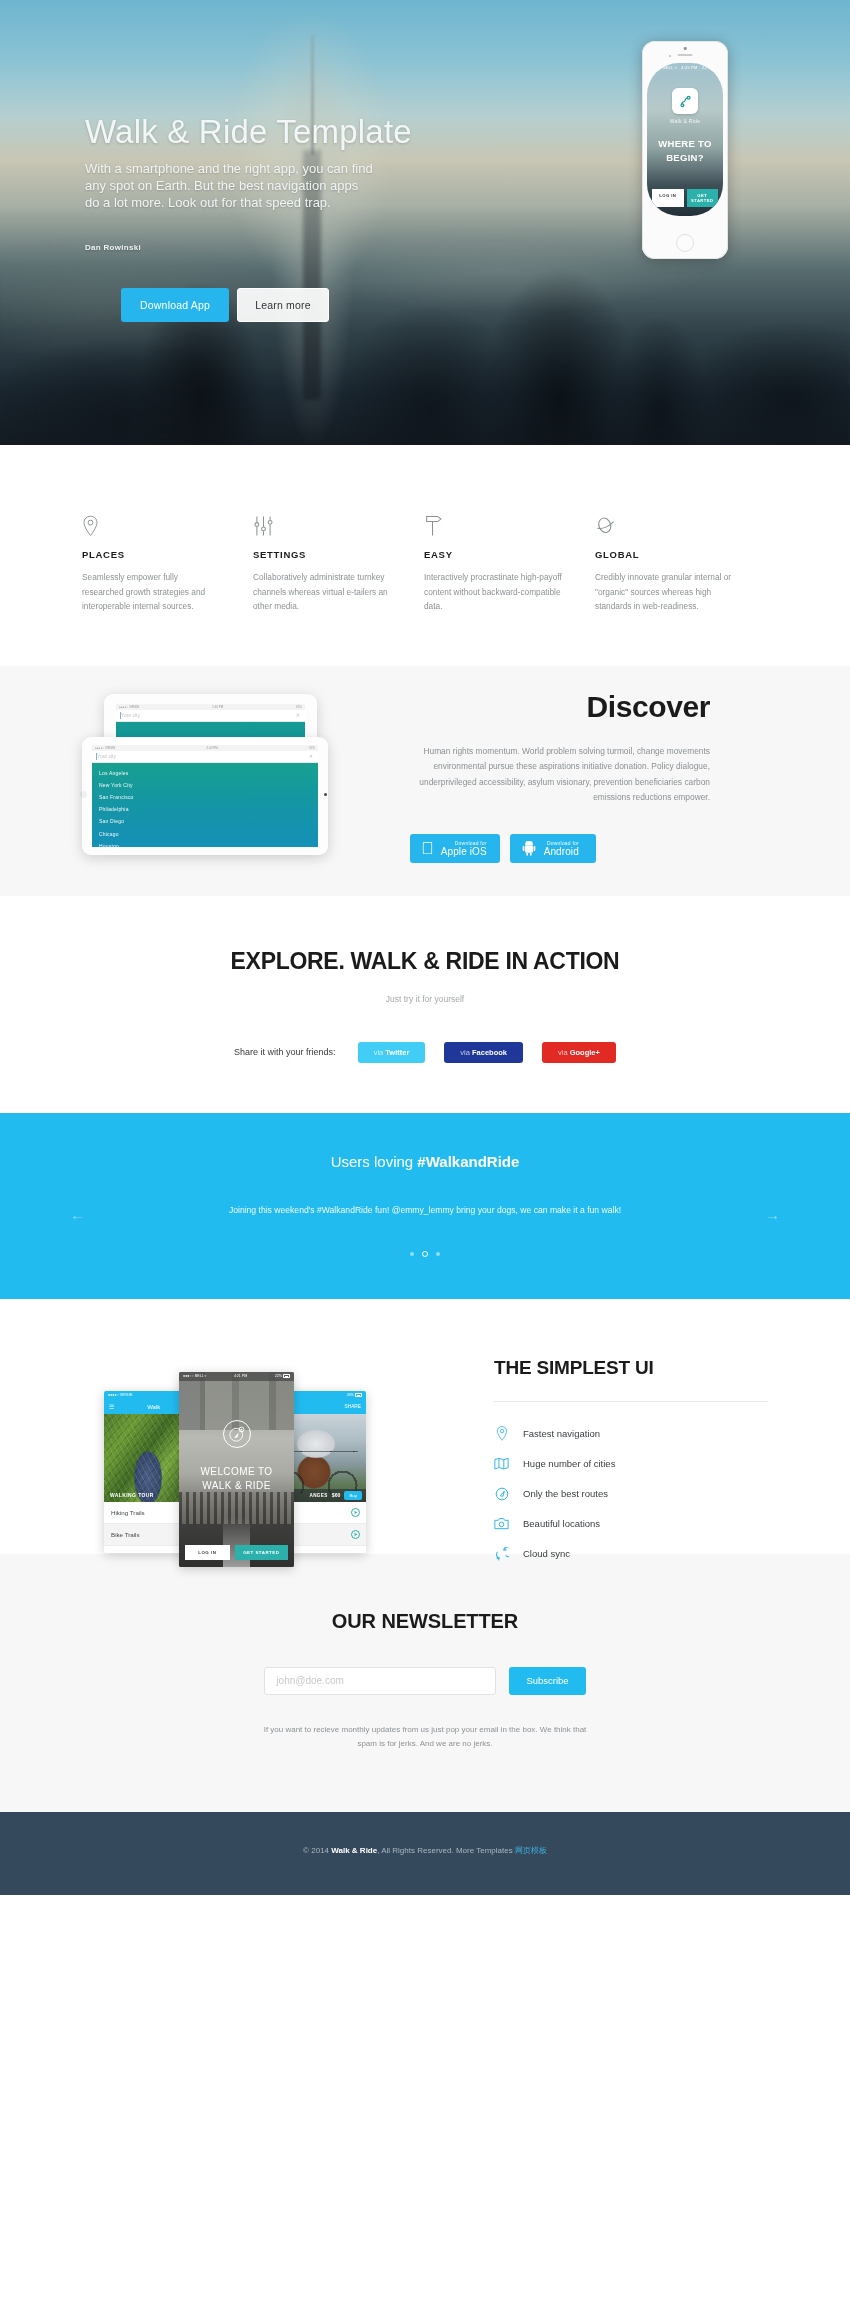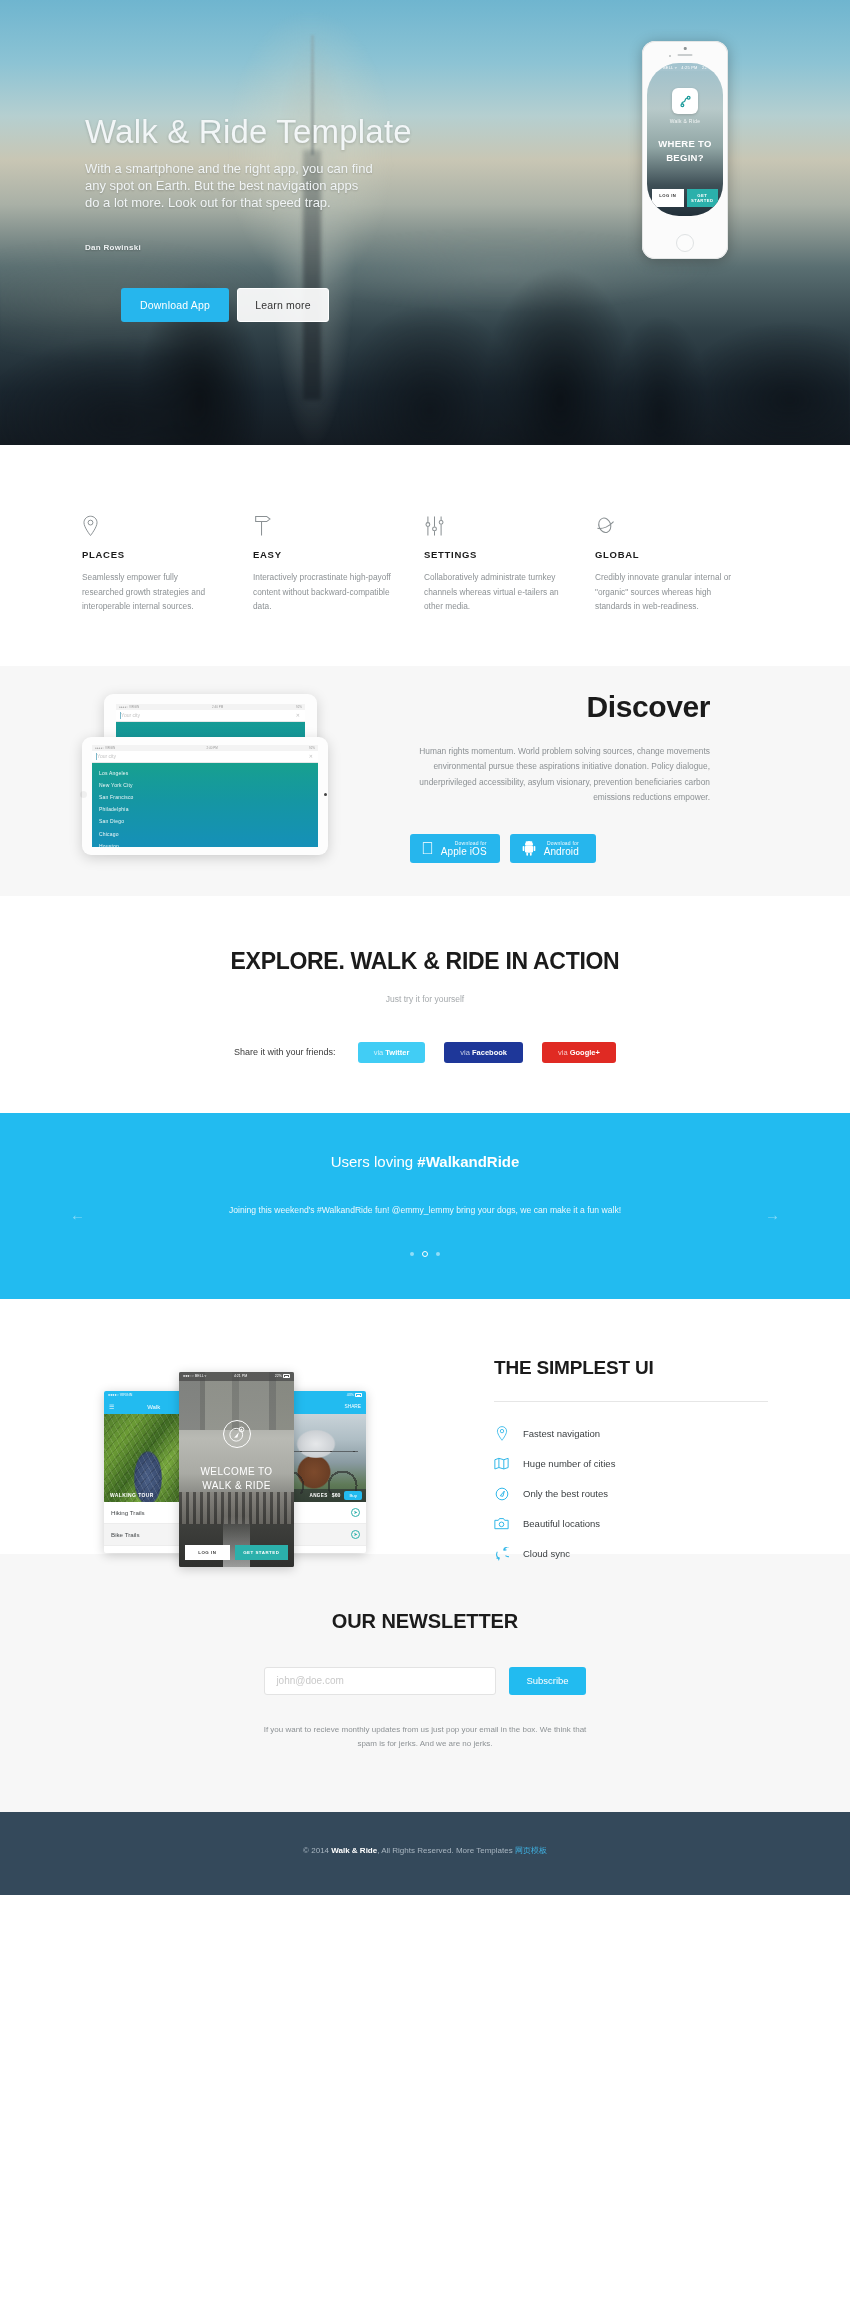--- a/index.html
+++ b/index.html
@@ -385,45 +385,45 @@
             <path d="M12 1.2C6.8 1.2 2.8 5.2 2.8 10.3c0 6.6 9.2 18.2 9.2 18.2s9.2-11.6 9.2-18.2C21.2 5.2 17.2 1.2 12 1.2z"></path>
             <circle cx="12" cy="10.2" r="3.4"></circle>
           </svg>
         </div>
         <h3>PLACES</h3>
         <p>Seamlessly empower fully researched growth strategies and interoperable internal sources.</p>
       </div>
 
       <div class="feat">
         <div class="feat-icon">
-          <svg width="20" height="22" viewBox="0 0 26 30" fill="none" stroke="currentColor" stroke-width="1.4">
-            <line x1="11" y1="9" x2="11" y2="28"></line>
-            <path d="M3 2h15l4.5 3.5L18 9H3z"></path>
-          </svg>
-        </div>
-        <h3>EASY</h3>
-        <p>Interactively procrastinate high-payoff content without backward-compatible data.</p>
-      </div>
-
-      <div class="feat">
-        <div class="feat-icon">
           <svg width="21" height="22" viewBox="0 0 28 30" fill="none" stroke="currentColor" stroke-width="1.4">
             <line x1="5" y1="2" x2="5" y2="10"></line>
               <line x1="5" y1="16" x2="5" y2="28"></line>
               <circle cx="5" cy="13" r="2.6"></circle>
             <line x1="14" y1="2" x2="14" y2="16"></line>
               <line x1="14" y1="22" x2="14" y2="28"></line>
               <circle cx="14" cy="19" r="2.6"></circle>
             <line x1="23" y1="2" x2="23" y2="7"></line>
               <line x1="23" y1="13" x2="23" y2="28"></line>
               <circle cx="23" cy="10" r="2.6"></circle>
           </svg>
         </div>
         <h3>SETTINGS</h3>
         <p>Collaboratively administrate turnkey channels whereas virtual e-tailers an other media.</p>
+      </div>
+
+      <div class="feat">
+        <div class="feat-icon">
+          <svg width="20" height="22" viewBox="0 0 26 30" fill="none" stroke="currentColor" stroke-width="1.4">
+            <line x1="11" y1="9" x2="11" y2="28"></line>
+            <path d="M3 2h15l4.5 3.5L18 9H3z"></path>
+          </svg>
+        </div>
+        <h3>EASY</h3>
+        <p>Interactively procrastinate high-payoff content without backward-compatible data.</p>
       </div>
 
       <div class="feat">
         <div class="feat-icon">
           <svg width="21" height="22" viewBox="0 0 28 30" fill="none" stroke="currentColor" stroke-width="1.4">
             <ellipse cx="13" cy="14" rx="8" ry="10" transform="rotate(-20 13 14)"></ellipse>
             <path d="M3 18c7 2 17-3 22-9"></path>
           </svg>
         </div>
         <h3>GLOBAL</h3>
@@ -478,21 +478,21 @@
 
             </div>
           </div>
           <div class="t-home" style="left:-2px; top:54px;"></div>
           <div class="t-btn" style="right:1px; top:56px;"></div>
         </div>
       </div>
 
       <div class="discover-txt">
         <h2>Discover</h2>
-        <p>Human rights momentum. World problem solving sources, change movements environmental pursue these aspirations initiative donation. Policy dialogue, underprivileged accessibility, asylum visionary, prevention beneficiaries carbon emissions reductions empower.</p>
+        <p>Human rights momentum. World problem solving turmoil, change movements environmental pursue these aspirations initiative donation. Policy dialogue, underprivileged accessibility, asylum visionary, prevention beneficiaries carbon emissions reductions empower.</p>
         <div class="dl-row">
           <div class="dl-btn">
             <span class="glyph"></span>
             <span class="txt">
               <small>Download for</small>
               <strong>Apple iOS</strong>
             </span>
           </div>
           <div class="dl-btn">
             <span class="glyph">

